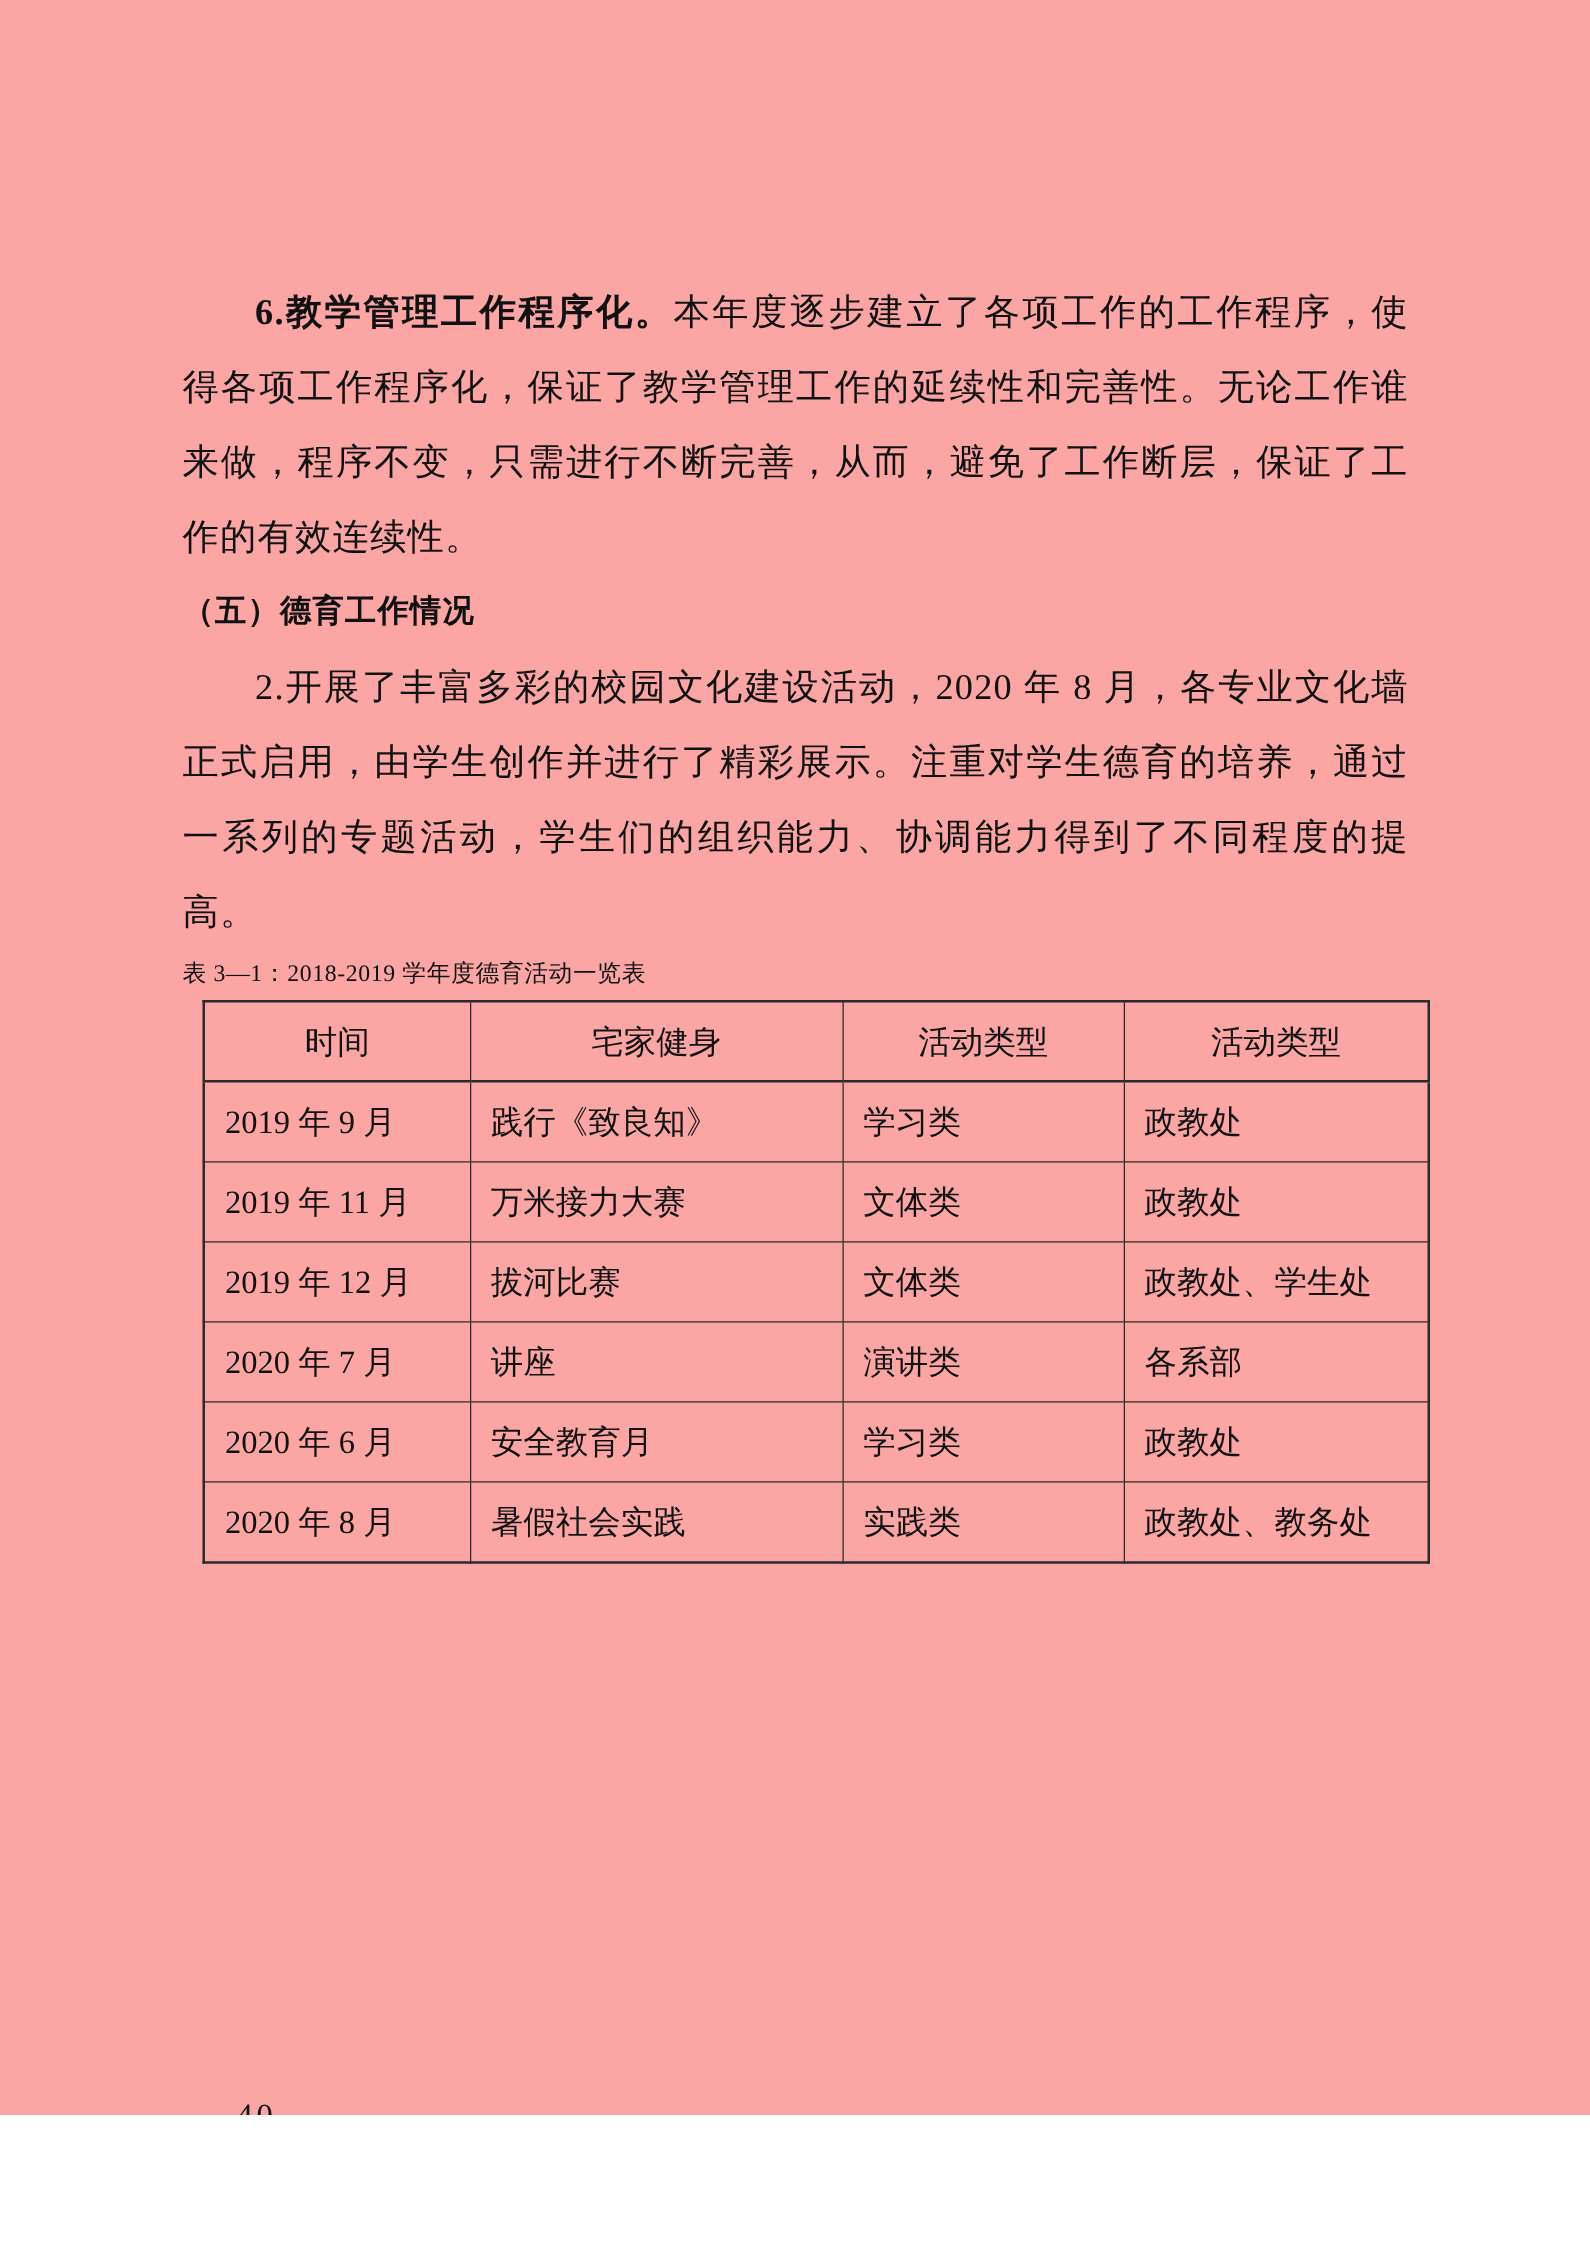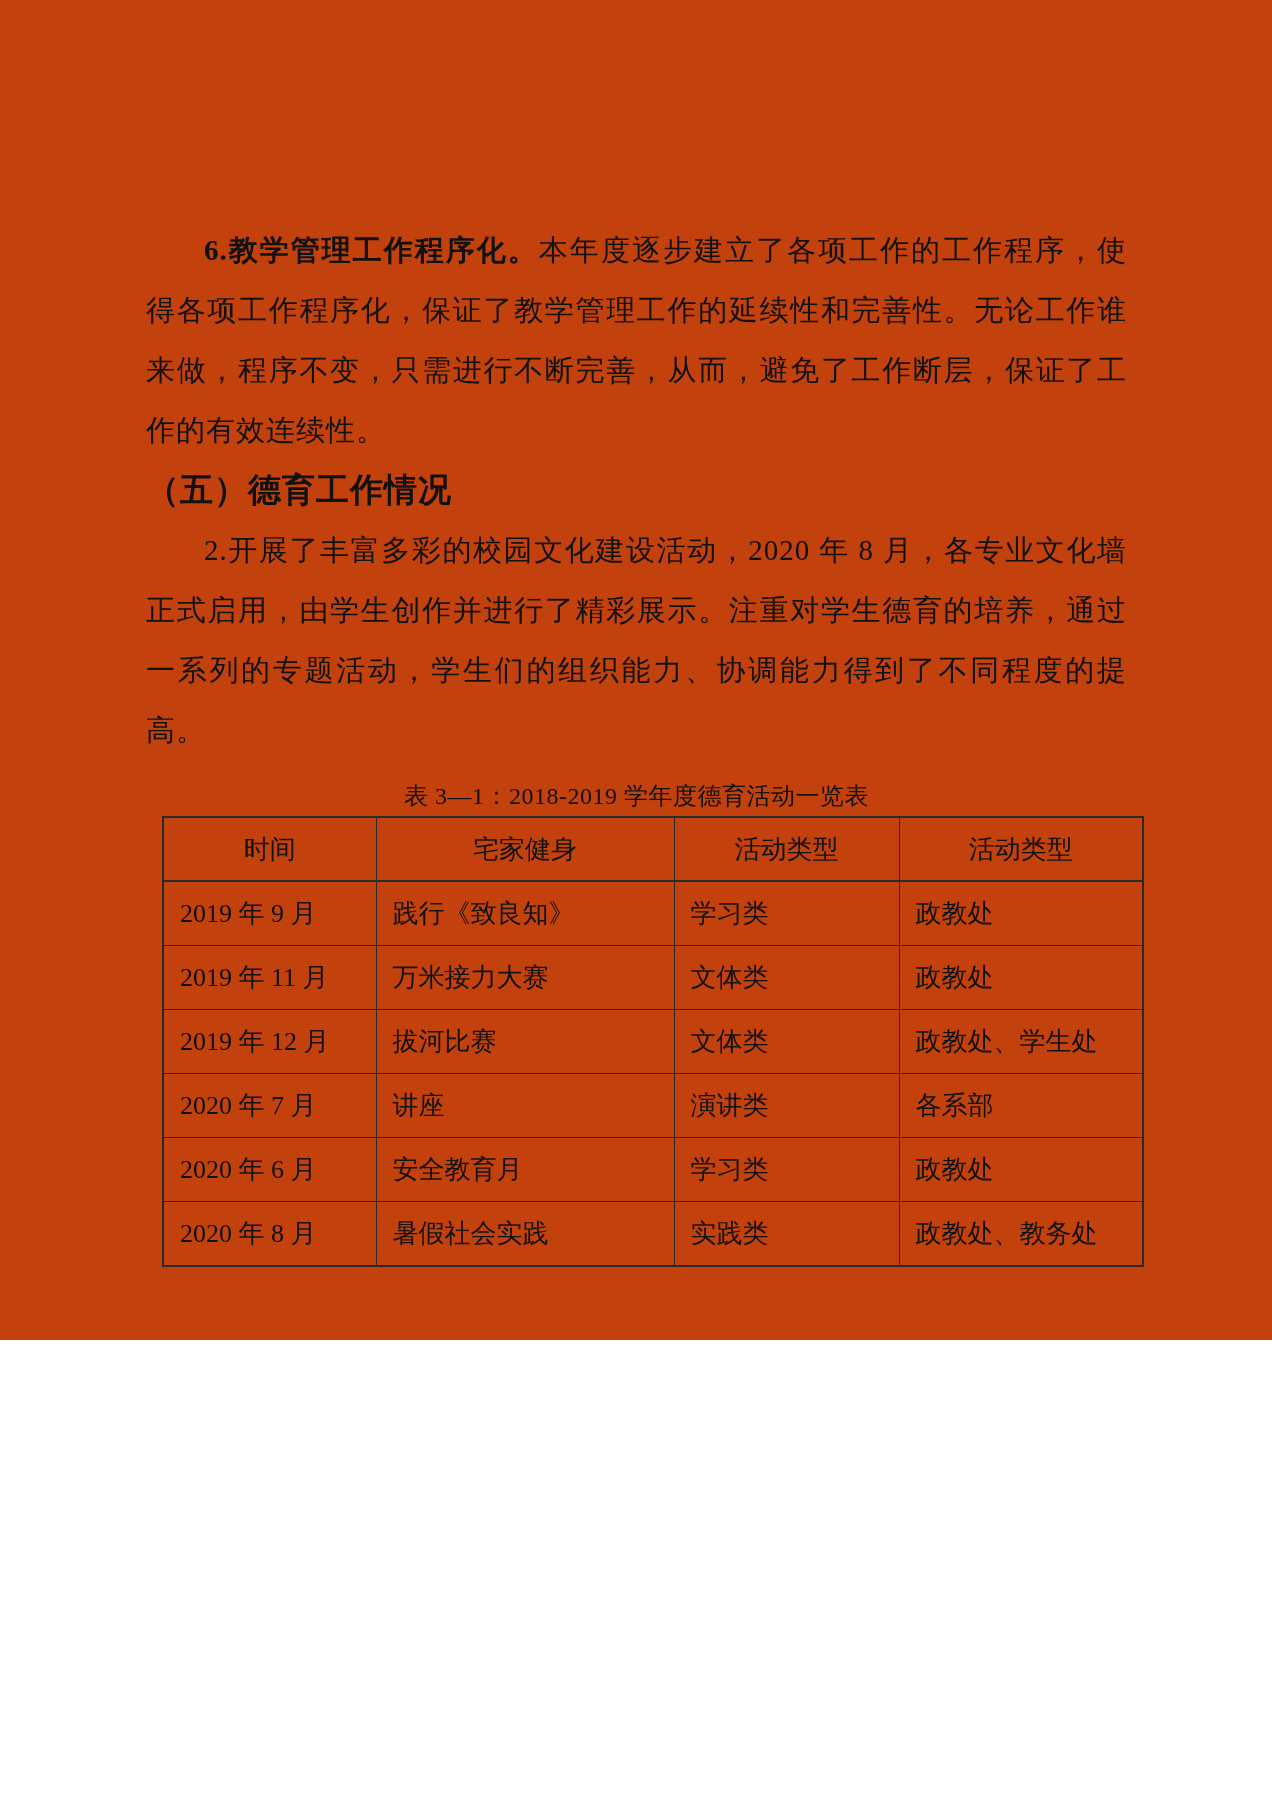--- a/index.html
+++ b/index.html
@@ -3,22 +3,22 @@
 <meta charset="utf-8">
 <style>
   html, body {
     margin: 0;
     padding: 0;
     background: #ffffff;
   }
   .page {
     position: relative;
     width: 1272px;
-    height: 1340px;
-    background: #c2410c;
+    height: 1692px;
+    background: #fca5a5;
     overflow: hidden;
     font-family: "Liberation Serif", "DejaVu Serif", serif;
     color: #111111;
   }
   .content {
     position: absolute;
     left: 146px;
     top: 0;
     width: 981px;
     padding-top: 220px;
@@ -30,31 +30,30 @@
     text-align: justify;
     text-justify: inter-ideograph;
     text-indent: 58px;
     letter-spacing: 1px;
   }
   .para .lead-bold {
     font-weight: bold;
   }
   .heading {
     margin: 0;
-    font-size: 33px;
+    font-size: 25px;
     line-height: 60px;
     font-weight: bold;
     text-indent: 0;
     letter-spacing: 1px;
   }
   .table-caption {
-    margin-top: 16px;
-    font-size: 24px;
+    font-size: 19px;
     line-height: 40px;
-    text-align: center;
+    text-align: left;
     letter-spacing: 0.5px;
   }
   table.activities {
     margin-left: 16px;
     width: 980px;
     border-collapse: collapse;
     table-layout: fixed;
   }
   table.activities th,
   table.activities td {

